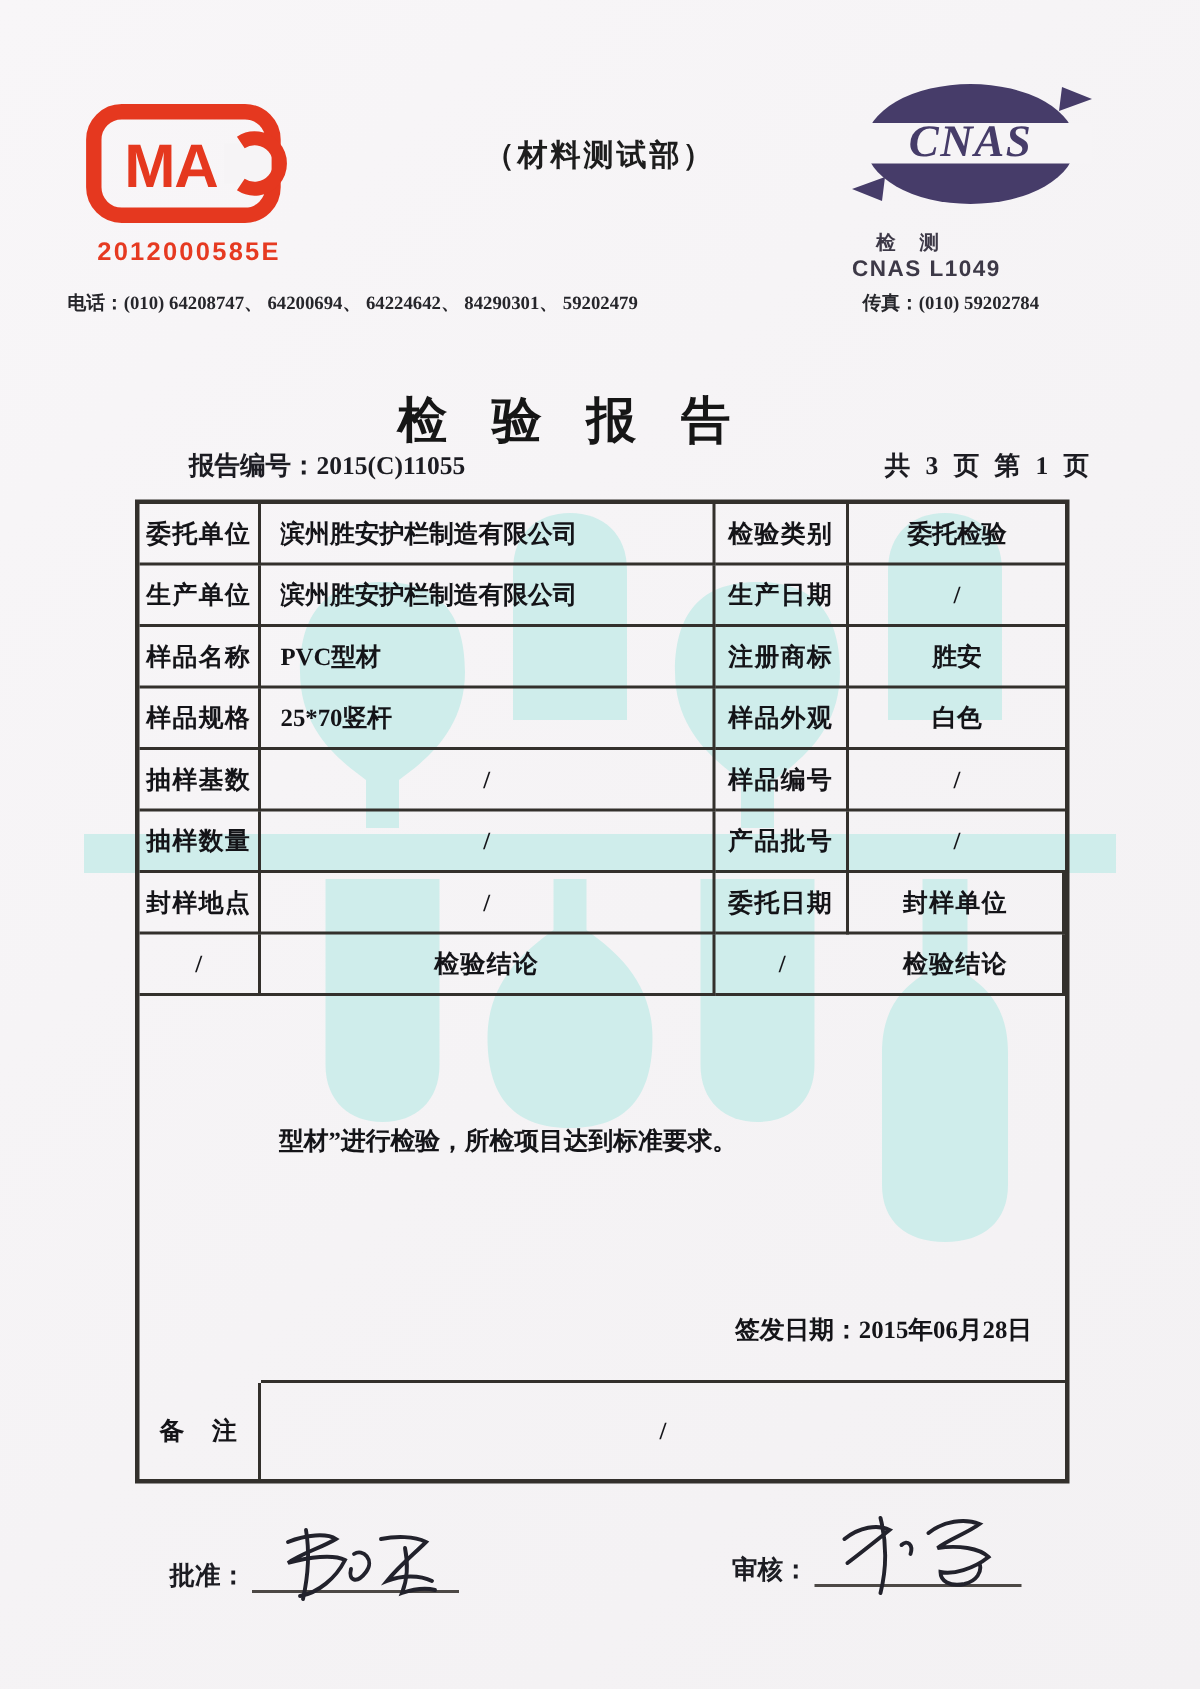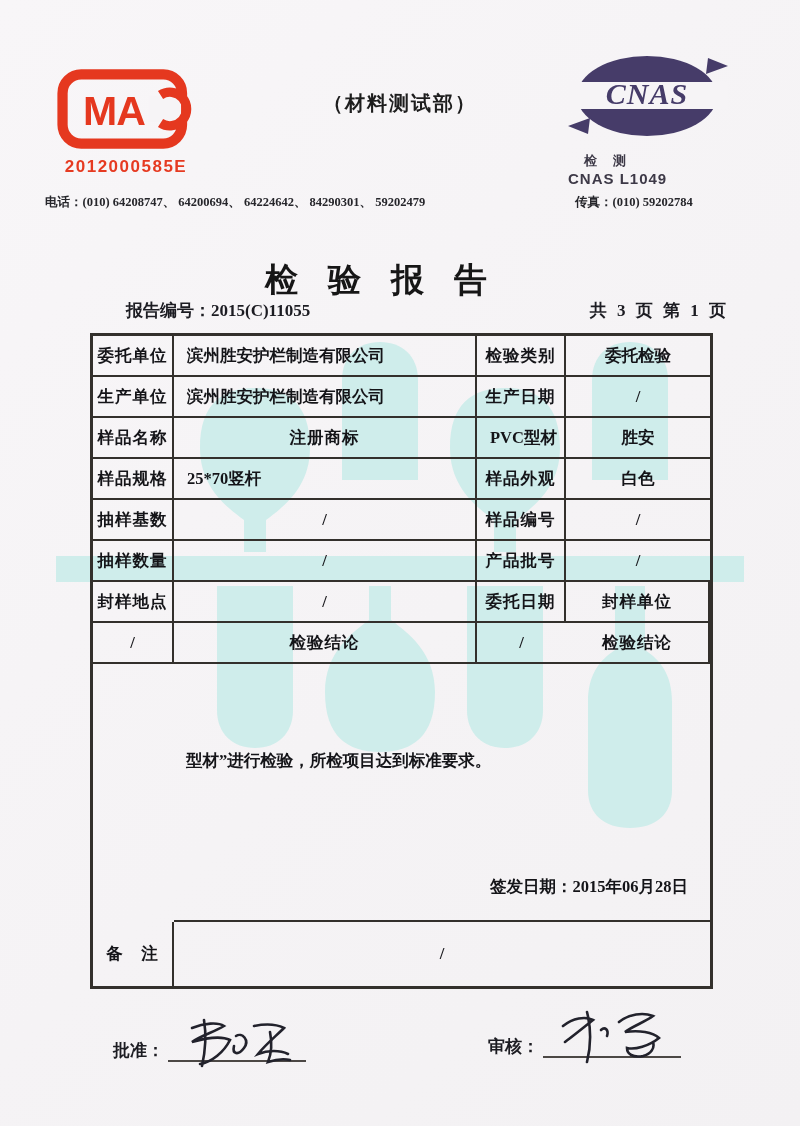--- a/index.html
+++ b/index.html
@@ -131,22 +131,22 @@
     <div class="c val-left">滨州胜安护栏制造有限公司</div>
     <div class="c lab">检验类别</div>
     <div class="c val-center lastcol">委托检验</div>
 
     <div class="c lab">生产单位</div>
     <div class="c val-left">滨州胜安护栏制造有限公司</div>
     <div class="c lab">生产日期</div>
     <div class="c val-center lastcol">/</div>
 
     <div class="c lab">样品名称</div>
+    <div class="c val-left">PVC型材</div>
     <div class="c lab">注册商标</div>
-    <div class="c val-left">PVC型材</div>
     <div class="c val-center lastcol">胜安</div>
 
     <div class="c lab">样品规格</div>
     <div class="c val-left">25*70竖杆</div>
     <div class="c lab">样品外观</div>
     <div class="c val-center lastcol">白色</div>
 
     <div class="c lab">抽样基数</div>
     <div class="c val-center">/</div>
     <div class="c lab">样品编号</div>

